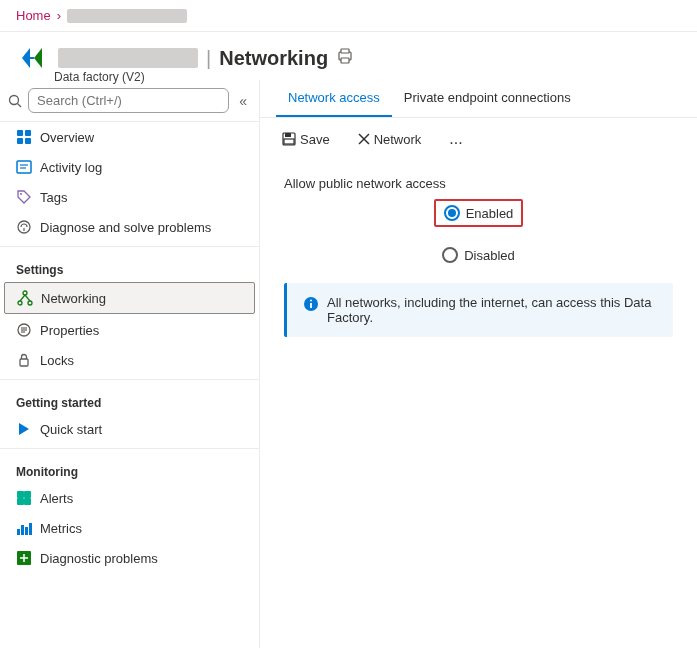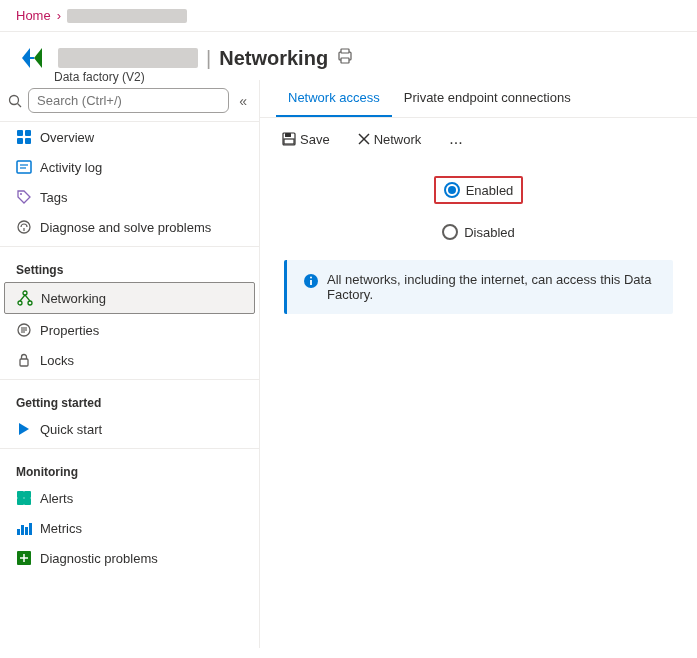--- a/index.html
+++ b/index.html
@@ -245,20 +245,21 @@
           <line x1="11" y1="1" x2="1" y2="11" stroke="#323130" stroke-width="1.5"></line>
         </svg>
         <span>Network</span>
       </button>
       <button class="toolbar-btn toolbar-more">
         <span>...</span>
       </button>
     </div>
 
     <div class="content-area">
+      <div class="field-label">Allow public network access</div>
 
       <div class="radio-group">
 
         <div style="border: 2px solid #d13438; border-radius: 2px; padding: 4px 8px; display:flex; align-items:center; gap:6px; cursor:pointer;">
           <div class="radio-circle filled"></div>
           <span>Enabled</span>
         </div>
 
         <div style="display:flex; align-items:center; gap:6px; cursor:pointer; padding: 4px 8px;">
           <div class="radio-circle empty"></div>

